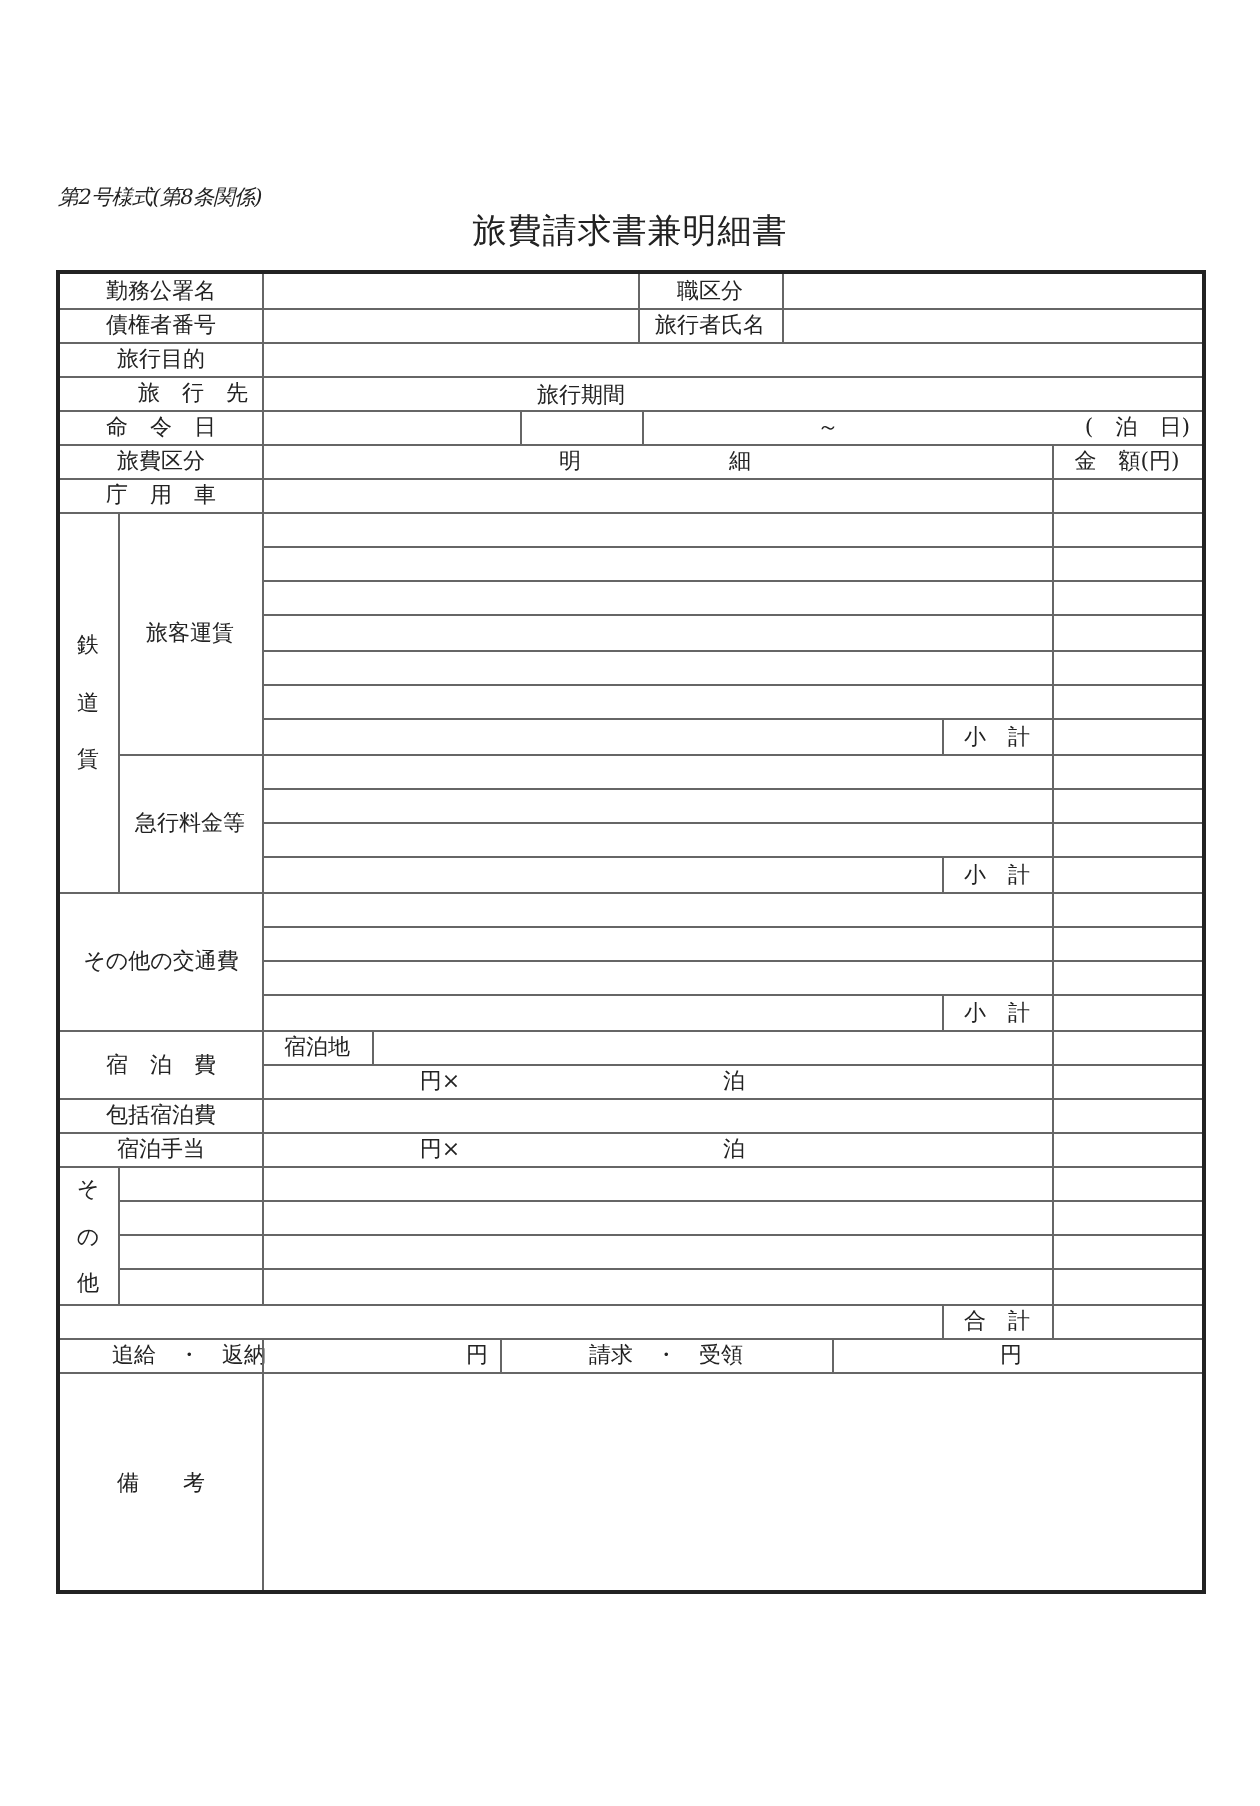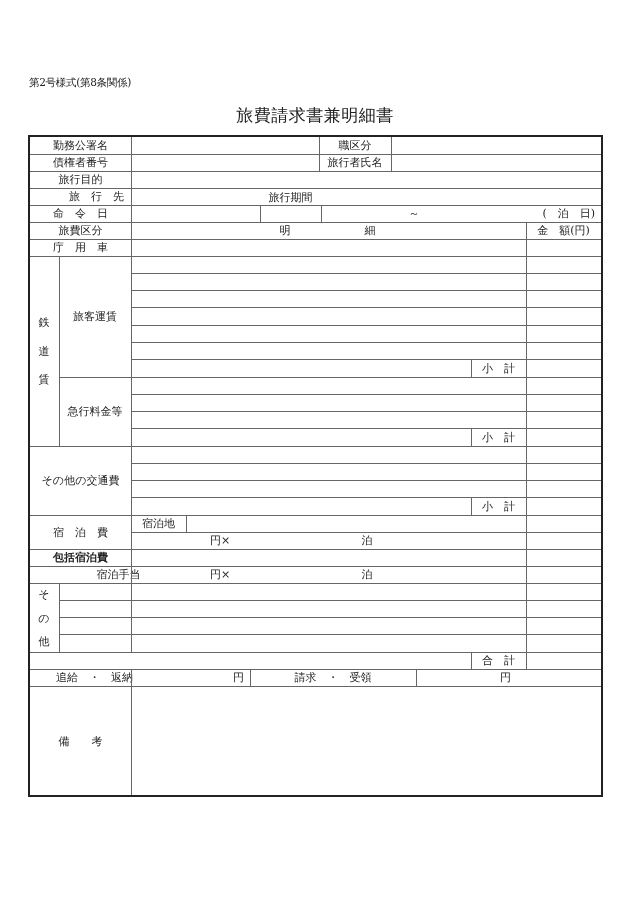--- a/index.html
+++ b/index.html
@@ -1,18 +1,18 @@
 <!DOCTYPE html>
 <html><head>
 <meta charset="utf-8">
 <style>
   html, body { margin:0; padding:0; background:#ffffff; }
   body { width:630px; height:903px; position:relative; overflow:hidden;
          font-family:"DejaVu Serif","Liberation Serif",serif; color:#222; }
-  .form-no { position:absolute; left:29px; top:76px; font-size:10.5px; letter-spacing:-0.3px; }
+  .form-no { position:absolute; left:29px; top:92px; font-size:10.5px; letter-spacing:-0.3px;font-style:italic; }
   .title { position:absolute; left:0; width:630px; top:104px; text-align:center;
            font-size:17px; letter-spacing:0.5px; }
   .frame { position:absolute; left:28px; top:135px; width:575px; height:662px;
            border:2px solid #222; box-sizing:border-box; }
   .cell { position:absolute; box-sizing:border-box; font-size:11px; line-height:1;
           display:flex; align-items:center; justify-content:center; white-space:nowrap; }
   .hl { position:absolute; height:0; border-top:1px solid #666; }
   .vl { position:absolute; width:0; border-left:1px solid #666; }
   .vtext { position:absolute; font-size:11px; display:flex; flex-direction:column;
            align-items:center; justify-content:space-between; }
@@ -67,22 +67,22 @@
   <div class="cell" style="left:441px;top:291px;width:55px;height:18px;">小　計</div>
 
   <div class="cell" style="left:0;top:309px;width:101px;height:69px;">その他の交通費</div>
   <div class="cell" style="left:441px;top:360px;width:55px;height:18px;">小　計</div>
 
   <div class="cell" style="left:0;top:378px;width:101px;height:34px;text-align:center;">宿　泊　費</div>
   <div class="cell" style="left:101px;top:378px;width:55px;height:17px;">宿泊地</div>
   <div class="input-cell" style="left:156px;top:378px;width:340px;height:17px;"></div>
   <div class="cell" style="left:170px;top:395px;width:40px;height:17px;">円×</div>
   <div class="cell" style="left:322px;top:395px;width:30px;height:17px;">泊</div>
-  <div class="cell" style="left:0;top:412px;width:101px;height:17px;font-weight:bold;">包括宿泊費</div>
-  <div class="cell" style="left:0;top:429px;width:101px;height:17px;margin-left:38px;">宿泊手当</div>
+  <div class="cell" style="left:0;top:412px;width:101px;height:17px;">包括宿泊費</div>
+  <div class="cell" style="left:0;top:429px;width:101px;height:17px;">宿泊手当</div>
   <div class="cell" style="left:170px;top:429px;width:40px;height:17px;">円×</div>
   <div class="cell" style="left:322px;top:429px;width:30px;height:17px;">泊</div>
 
   <div class="vtext" style="left:0;top:450px;width:28px;height:62px;">
     <span>そ</span>
     <span>の</span>
     <span>他</span>
   </div>
   <div class="cell" style="left:441px;top:515px;width:55px;height:17px;">合　計</div>
 

